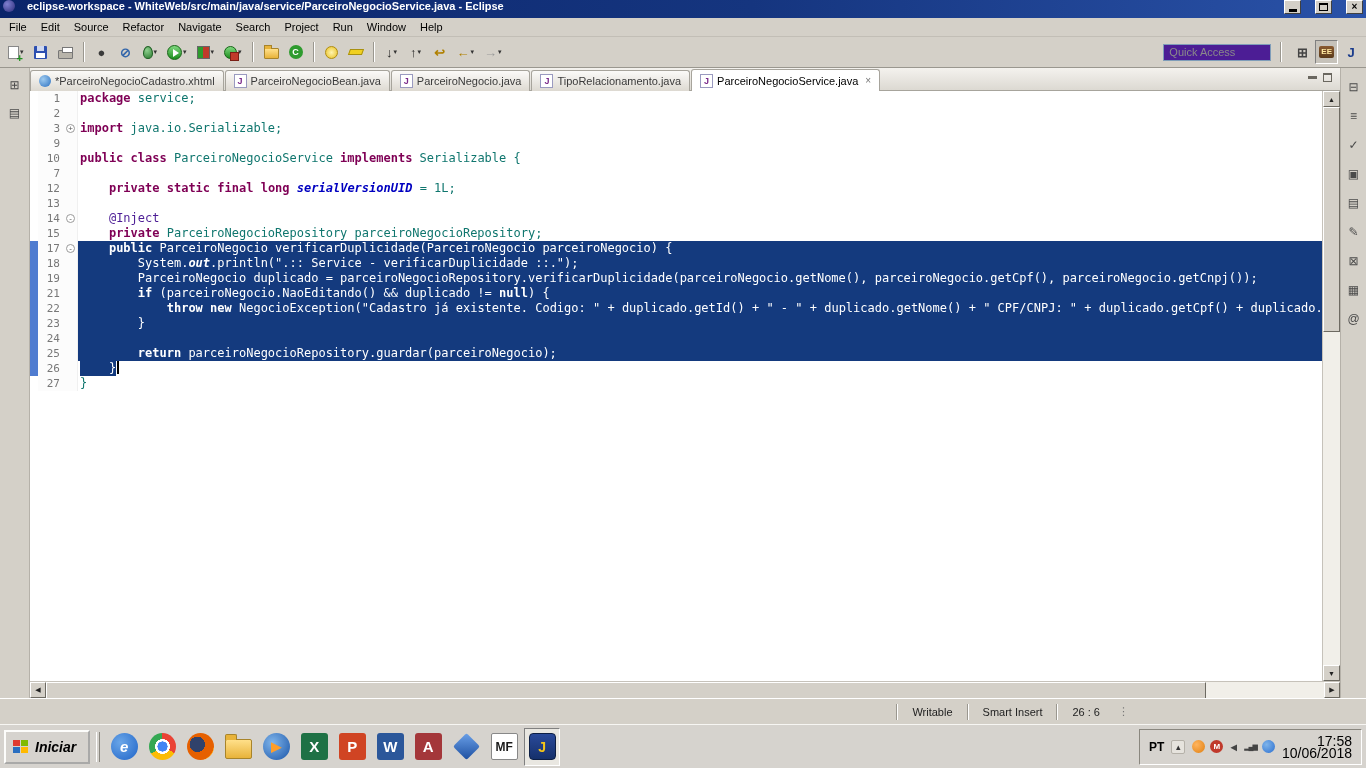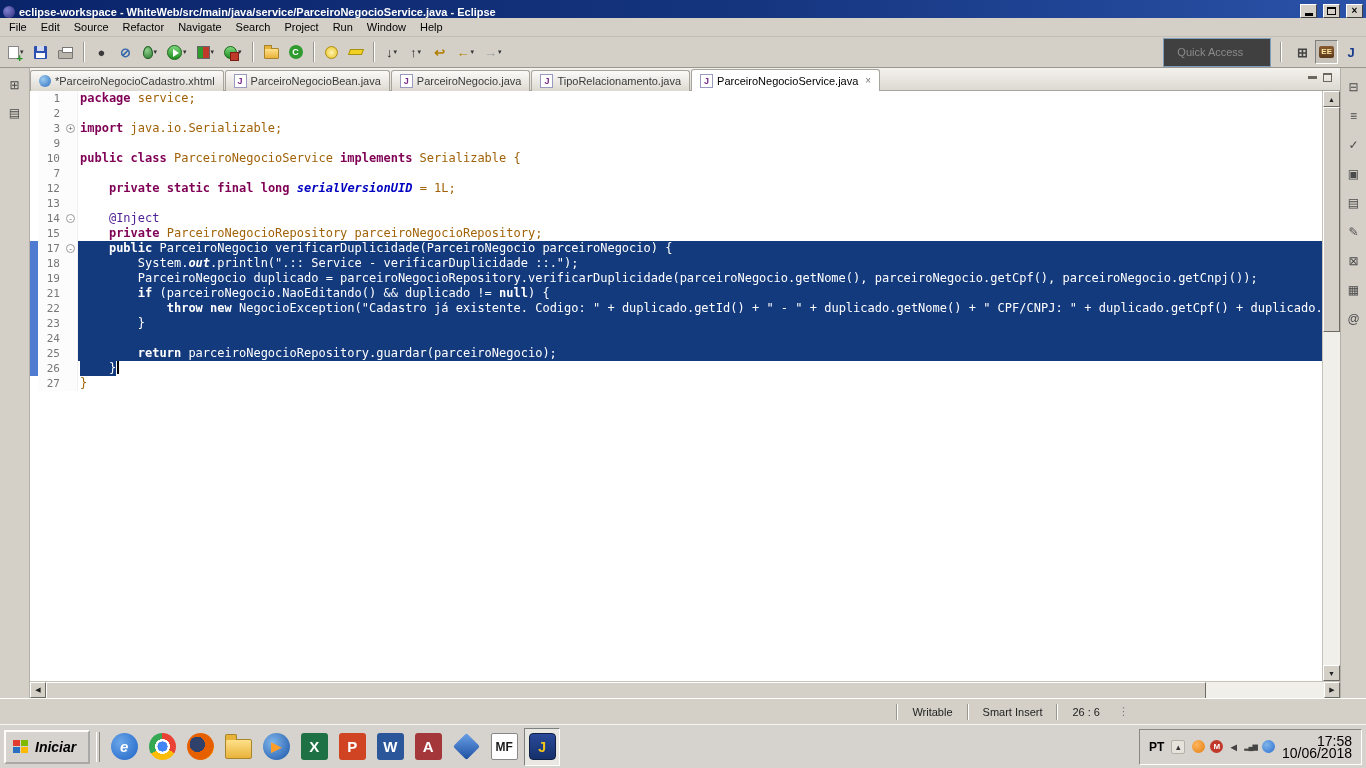--- a/index.html
+++ b/index.html
@@ -2,21 +2,21 @@
 <html><head>
 <meta charset="utf-8">
 <style>
   *{margin:0;padding:0;box-sizing:border-box}
   html,body{width:1366px;height:768px;overflow:hidden}
   body{font-family:"Liberation Sans",sans-serif;background:#d4d0c8;color:#000}
   .window{width:1366px;height:768px;display:flex;flex-direction:column}
 
   
   .titlebar{height:18px;background:linear-gradient(90deg,#0a246a 0%,#15357f 55%,#2a52a8 100%);
-    display:flex;align-items:flex-end;padding:0 3px;gap:4px;flex:0 0 18px}
+    display:flex;align-items:flex-start;padding:0 3px;gap:12px;flex:0 0 18px}
   .appicon{width:12px;height:12px;border-radius:50%;background:radial-gradient(circle at 35% 35%,#7f7fd0,#2c2c7a);flex:0 0 12px}
   .title-text{flex:1;color:#fff;font-weight:bold;font-size:11px;white-space:nowrap;overflow:hidden}
   .tb-btn{width:17px;height:14px;background:#d4d0c8;border:1px solid;border-color:#fff #404040 #404040 #fff;
     display:flex;align-items:center;justify-content:center;margin-left:2px;font-size:10px;font-weight:bold;line-height:1}
   .gm-min{width:8px;height:3px;background:#000;margin-top:7px}
   .gm-max{width:9px;height:8px;border:1px solid #000;border-top:2px solid #000}
 
   
   .menubar{height:19px;flex:0 0 19px;background:#d4d0c8;display:flex;align-items:center;padding-left:2px;border-bottom:1px solid #c2beb6}
   .mitem{padding:2px 7px;font-size:11px;cursor:default}
@@ -44,22 +44,22 @@
   .k-bug .shape{width:10px;height:13px;background:radial-gradient(circle at 35% 30%,#8ed08e,#2e7d32);border-radius:50% 50% 50% 50%/60% 60% 40% 40%;border:1px solid #1b5e20}
   .k-run .shape{width:15px;height:15px;border-radius:50%;background:linear-gradient(#7fd87f,#1f8f1f);border:1px solid #156515}
   .k-run .shape::after{content:"";position:absolute;left:5px;top:3px;border-left:6px solid #fff;border-top:4px solid transparent;border-bottom:4px solid transparent}
   .k-coverage .shape{width:13px;height:13px;background:linear-gradient(90deg,#2e9b2e 50%,#c03a2b 50%);border:1px solid #666}
   .k-runext .shape{width:13px;height:13px;border-radius:50%;background:linear-gradient(#7fd87f,#1f8f1f);border:1px solid #156515}
   .k-runext .shape::before{content:"";position:absolute;right:-3px;bottom:-3px;width:7px;height:7px;background:#c03a2b;border:1px solid #7a1f15}
   .k-folder .shape{width:15px;height:11px;background:linear-gradient(#ffe08a,#e8b33a);border:1px solid #a8842a;border-radius:1px;margin-top:3px}
   .k-folder .shape::before{content:"";position:absolute;top:-4px;left:-1px;width:6px;height:3px;background:#e8b33a;border:1px solid #a8842a;border-bottom:none}
   .k-flashlight .shape{width:13px;height:13px;border-radius:50%;background:radial-gradient(#fff4b0,#e8c020);border:1px solid #b08d10}
   .k-marker .shape{width:14px;height:6px;background:#f0d020;border:1px solid #a89010;transform:skewX(-20deg)}
-  .qa{width:108px;height:29px;border:1px solid #7f9db9;background:#404040;color:#8a8a8a;font-size:11px;
-    display:flex;align-items:center;padding:0 13px}
+  .qa{width:108px;height:17px;border:1px solid #7f9db9;background:#4c1d95;color:#8a8a8a;font-size:11px;
+    display:flex;align-items:center;padding:0 5px}
 
   
   .workbench{flex:1;display:flex;min-height:0;background:#d4d0c8}
   .leftstrip{flex:0 0 30px;border-right:1px solid #b5b1a9;display:flex;flex-direction:column;align-items:center;padding-top:8px;gap:10px}
   .rightstrip{flex:0 0 26px;border-left:1px solid #b5b1a9;display:flex;flex-direction:column;align-items:center;padding-top:10px;gap:11px}
   .vicon{width:18px;height:18px;display:flex;align-items:center;justify-content:center;font-size:12px;color:#4a4a4a;
     border:1px solid transparent}
   .edstack{flex:1;display:flex;flex-direction:column;min-width:0}
 
   
@@ -84,21 +84,21 @@
   .range.on{background:#4f7cd0}
   .lnum{flex:0 0 26px;text-align:right;padding-right:4px;color:#787878;font-size:11px;background:#fcfcfc}
   .fold{flex:0 0 14px;background:#fcfcfc;border-right:1px solid #f0f0f0;position:relative}
   .fmark{position:absolute;left:2px;top:3px;width:9px;height:9px;border:1px solid #9a9a9a;border-radius:50%;
     font-size:8px;line-height:7px;text-align:center;color:#555;background:#fff;font-family:"Liberation Sans",sans-serif}
   .code{flex:1;min-width:0;white-space:pre;overflow:hidden;padding-left:2px}
   .sg.k{color:#7f0055;font-weight:bold}
   .sg.st{color:#2a00ff}
   .sg.a{color:#4c1d95}
   .sg.f{color:#0000c0;font-weight:bold;font-style:italic}
-  .sg.p{color:#a16207}
+  .sg.p{color:#0f766e}
   .crow.sel .code{background:#143a7e}
   .crow.sel .sg{color:#fff}
   .crow.part .pz{background:#143a7e;display:inline-block}
   .crow.part .pz .sg{color:#fff}
   .caret{display:inline-block;width:2px;height:13px;background:#000;vertical-align:-2px;margin-left:1px}
 
   
   .vscroll{flex:0 0 17px;background:#f1efe9;display:flex;flex-direction:column;border-left:1px solid #c6c2ba}
   .sbtn{width:17px;height:16px;flex:0 0 16px;background:#d4d0c8;border:1px solid;border-color:#fff #6d6a62 #6d6a62 #fff;
     font-size:7px;color:#222;display:flex;align-items:center;justify-content:center}

